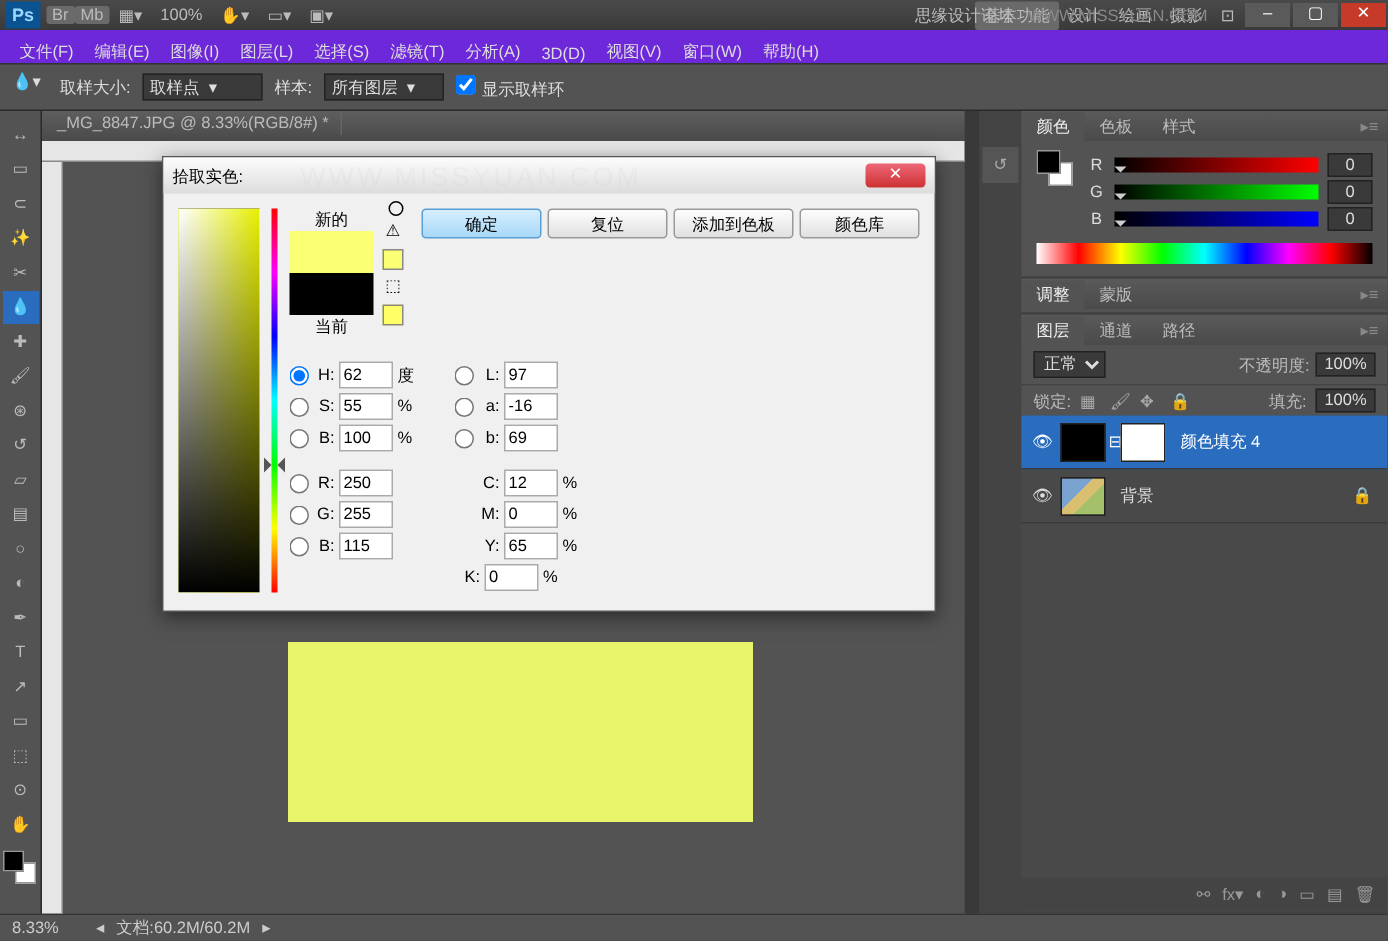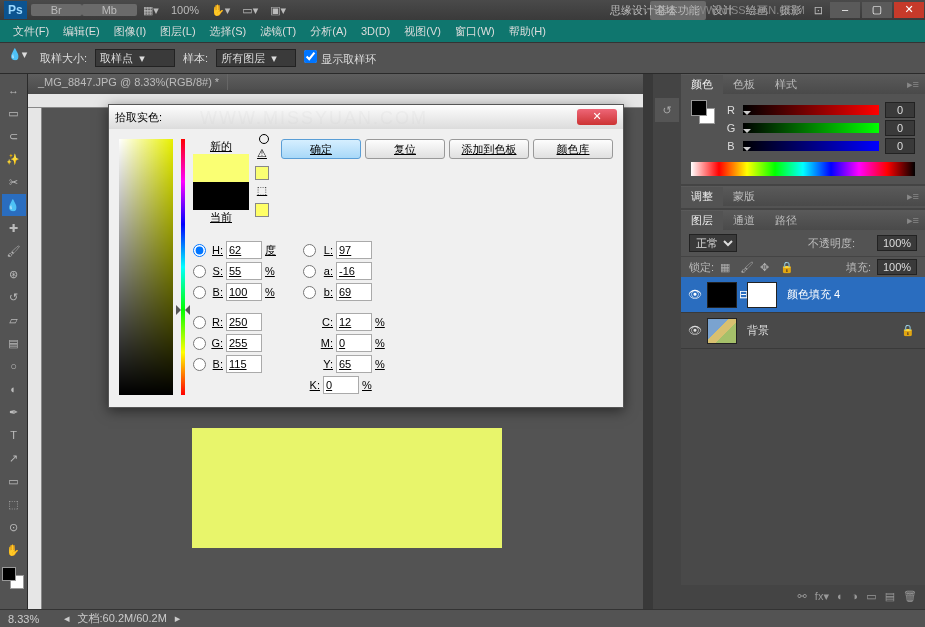--- a/index.html
+++ b/index.html
@@ -6,23 +6,23 @@
 body { background: #444; width: 925px; height: 627px; position: relative; overflow: hidden; }
 
 .titlebar { height: 20px; background: linear-gradient(#4a4a4a,#3a3a3a); display: flex; align-items: center; color: #ccc; }
 .titlebar .ps { background: #0b5390; color: #9bd8ff; font-weight: bold; padding: 2px 4px; margin: 0 4px; font-size: 12px; }
 .titlebar .tb-item { padding: 2px 6px; color: #bbb; }
 .titlebar .winbtns { margin-left: auto; display: flex; }
 .titlebar .winbtn { width: 30px; height: 16px; margin: 0 1px; text-align: center; line-height: 14px; color: #fff; }
 .titlebar .winbtn.min { background: #5a5a5a; }
 .titlebar .winbtn.max { background: #5a5a5a; }
 .titlebar .winbtn.close { background: #c63a2a; }
-.titlebar .dash { background:#6a6a6a; padding:0 20px; border-radius:2px; }
-
-.menubar { height: 22px; background: #0f766e; display: flex; align-items: center; padding: 0 6px; color: #ddd; }
+.titlebar .dash { background:#6a6a6a; padding:0 4px; border-radius:2px; }
+
+.menubar { height: 22px; background: #6d28d9; display: flex; align-items: flex-end; padding: 0 6px; color: #ddd; }
 .menubar span { padding: 0 7px; }
 
 .options { height: 32px; background: #535353; border-top: 1px solid #333; display: flex; align-items: center; padding: 0 8px; color: #ddd; gap: 8px; border-bottom:1px solid #2a2a2a;}
 .options .ico { width: 24px; height: 20px; }
 .options select, .options .sel { background: #3a3a3a; color: #ddd; border: 1px solid #222; padding: 1px 4px; height: 18px; }
 .options input[type=checkbox]{margin-right:4px;}
 
 .workspace { display: flex; height: calc(627px - 20px - 22px - 32px - 18px); }
 .tools { width: 28px; background: #535353; border-right: 1px solid #2a2a2a; padding-top: 4px; }
 .tool { width: 24px; height: 22px; margin: 1px auto; color: #bbb; text-align: center; line-height: 22px; }
@@ -54,21 +54,21 @@
 .slider.g{background:linear-gradient(90deg,#000,#0f0);}
 .slider.b{background:linear-gradient(90deg,#000,#00f);}
 .slider .thumb{position:absolute;left:0;bottom:-4px;width:0;height:0;border:4px solid transparent;border-top-color:#ccc;}
 .color-row input { width: 30px; background:#3a3a3a; color:#ddd; border:1px solid #222; text-align:center; height:16px;}
 .spectrum { height: 14px; margin: 6px 0 2px; background: linear-gradient(90deg,#fff,#f00,#ff0,#0f0,#0ff,#00f,#f0f,#f00,#000); }
 .fgbg{width:28px;height:28px;position:relative;margin-right:6px;}
 .fgbg .f{position:absolute;width:16px;height:16px;background:#000;border:1px solid #999;z-index:2;}
 .fgbg .b{position:absolute;width:16px;height:16px;background:#fff;border:1px solid #999;left:8px;top:8px;}
 
 .adjust { height:22px;}
-.layers-panel .opts { display:flex; align-items:center; padding:4px 8px; color:#bbb; gap:22px;}
+.layers-panel .opts { display:flex; align-items:center; padding:4px 8px; color:#bbb; gap:4px;}
 .layers-panel .opts select{background:#3a3a3a;color:#ddd;border:1px solid #222;padding:1px 2px;}
 .layers-panel .opts input{width:40px;background:#3a3a3a;color:#ddd;border:1px solid #222;text-align:center;height:16px;}
 .lock-row{display:flex;align-items:center;padding:2px 8px;color:#bbb;gap:6px;border-top:1px solid #444;}
 .lock-row .ico{width:14px;color:#aaa;}
 .layers-list{background:#494949;}
 .layer{display:flex;align-items:center;height:36px;border-bottom:1px solid #3a3a3a;padding:0 4px;color:#ddd;}
 .layer.sel{background:#2a6dbf;color:#fff;}
 .layer .eye{width:20px;text-align:center;}
 .layer .th{width:30px;height:26px;background:#fff;border:1px solid #222;margin:0 2px;}
 .layer .th.black{background:#000;}
@@ -77,21 +77,21 @@
 .panel-bottom{height:22px;background:#444;display:flex;justify-content:flex-end;align-items:center;gap:8px;padding:0 8px;color:#999;}
 
 .statusbar { height: 18px; background: #535353; border-top: 1px solid #333; display:flex; align-items:center; color:#ccc; padding:0 4px;}
 .statusbar .zoom{width:60px;padding:0 4px;}
 .statusbar .doc{padding:0 8px;}
 
 
 .dialog { position: absolute; left: 108px; top: 104px; width: 516px; background: #f0f0f0; border: 1px solid #555; box-shadow: 0 3px 12px rgba(0,0,0,.5); z-index:100;}
 .dlg-title { background: linear-gradient(#fdfdfd,#dcdcdc); height: 24px; display:flex; align-items:center; padding:0 6px; font-size:12px;}
 .dlg-title .x { margin-left:auto; background: linear-gradient(#e67,#c33); color:#fff; width:40px; height:16px; border-radius:3px; text-align:center; line-height:14px;}
-.dlg-body { padding: 10px; display:flex; gap:8px;text-decoration:underline;}
+.dlg-body { padding: 10px; display:flex; gap:8px;}
 .sat { width: 256px; height: 256px; background: linear-gradient(to top, #000, transparent), linear-gradient(to right, #fff, transparent), #e8f000; position:relative;}
 .sat .ring{position:absolute;width:10px;height:10px;border:1px solid #000;border-radius:50%;left:140px;top:-5px;}
 .hue { width: 18px; height: 256px; background: linear-gradient(to bottom, #f00,#f0f,#00f,#0ff,#0f0,#ff0,#f00); position:relative;}
 .hue .arr{position:absolute;top:166px;left:-5px;width:0;height:0;border:5px solid transparent;border-left-color:#555;}
 .hue .arr2{position:absolute;top:166px;right:-5px;width:0;height:0;border:5px solid transparent;border-right-color:#555;}
 .dlg-right{flex:1;}
 .swatch-box{display:flex;gap:6px;}
 .new-cur{width:56px;}
 .new-cur .lbl{text-align:center;font-size:11px;}
 .new-cur .sw{width:56px;height:28px;}

